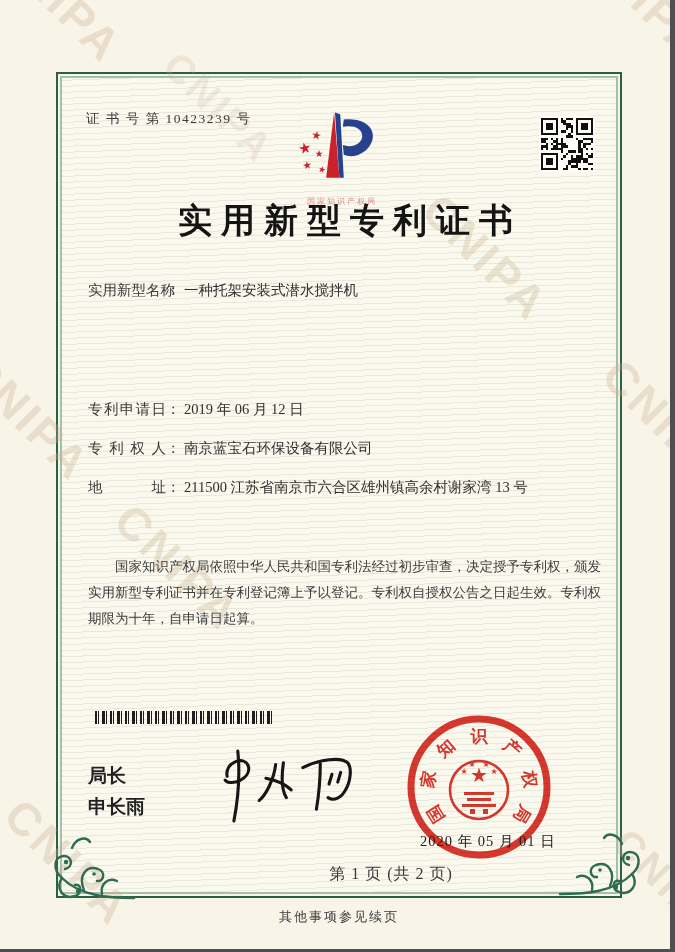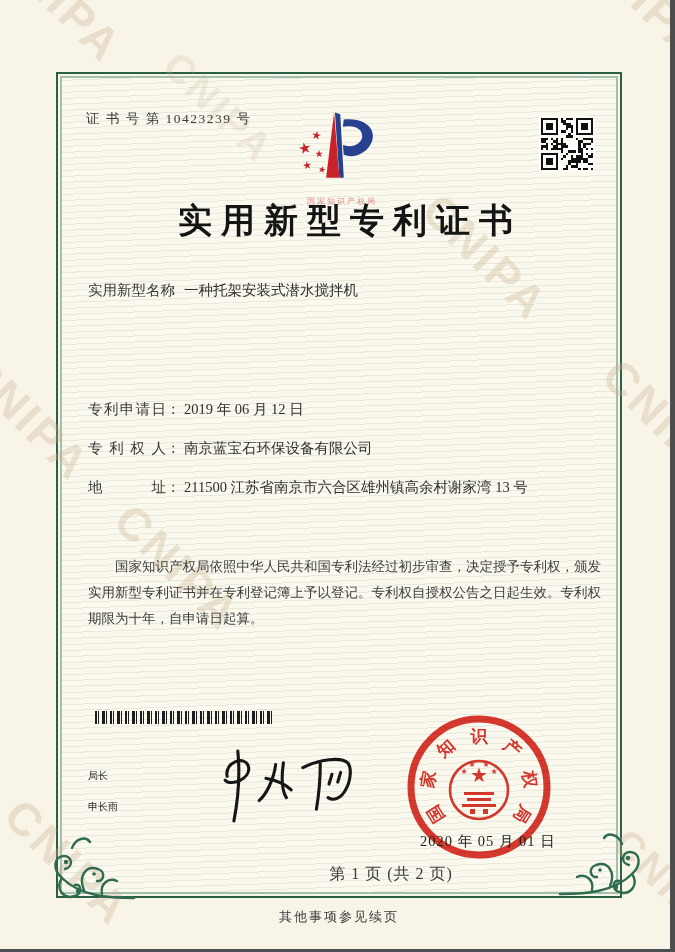--- a/index.html
+++ b/index.html
@@ -46,21 +46,21 @@
   .paragraphs{left:88px;top:554px;width:514px;font-size:13.5px;line-height:1.92;color:#3d3d3d;}
   .paragraphs p{margin:0;text-indent:2em;}
   .barcode{
     left:95px;top:711px;width:178px;height:13px;
     background:repeating-linear-gradient(90deg,
       #1d1d1d 0 2px, rgba(0,0,0,0) 2px 3px,
       #1d1d1d 3px 4px, rgba(0,0,0,0) 4px 7px,
       #1d1d1d 7px 10px, rgba(0,0,0,0) 10px 11px,
       #1d1d1d 11px 12px, rgba(0,0,0,0) 12px 15px);
   }
-  .director{left:88px;top:760px;font-size:10px;line-height:31px;color:#222;}
+  .director{left:88px;top:760px;font-size:19px;line-height:31px;color:#222;font-weight:bold;}
   .signature{left:198px;top:740px;}
   .seal{left:404px;top:712px;width:150px;height:150px;z-index:3;mix-blend-mode:multiply;opacity:.92;}
   .seal-date{left:420px;top:832px;width:150px;font-size:14.5px;color:#1d1d1d;letter-spacing:1px;z-index:4;white-space:nowrap;}
   .page-info{left:56px;top:864px;width:670px;text-align:center;font-size:16px;letter-spacing:1px;color:#3a3a3a;}
   .continuation{left:56px;top:908px;width:566px;text-align:center;font-size:13px;letter-spacing:2px;color:#3a3a3a;}
   .flourish-bl{left:42px;top:814px;z-index:3;}
   .flourish-br{left:556px;top:810px;z-index:3;transform:scaleX(-1);}
 </style>
 </head>
 <body>

